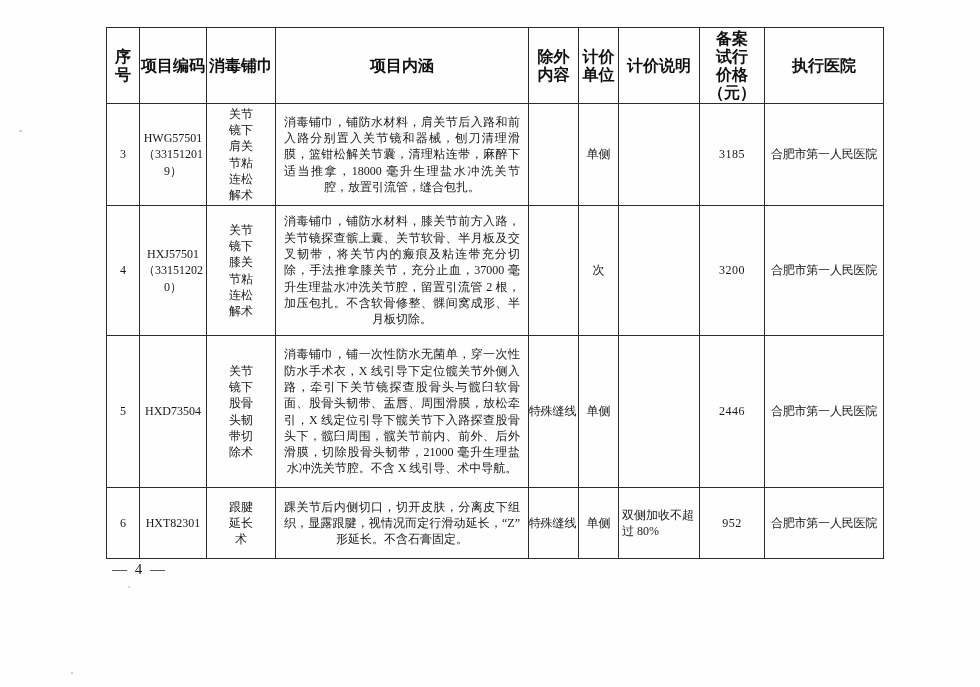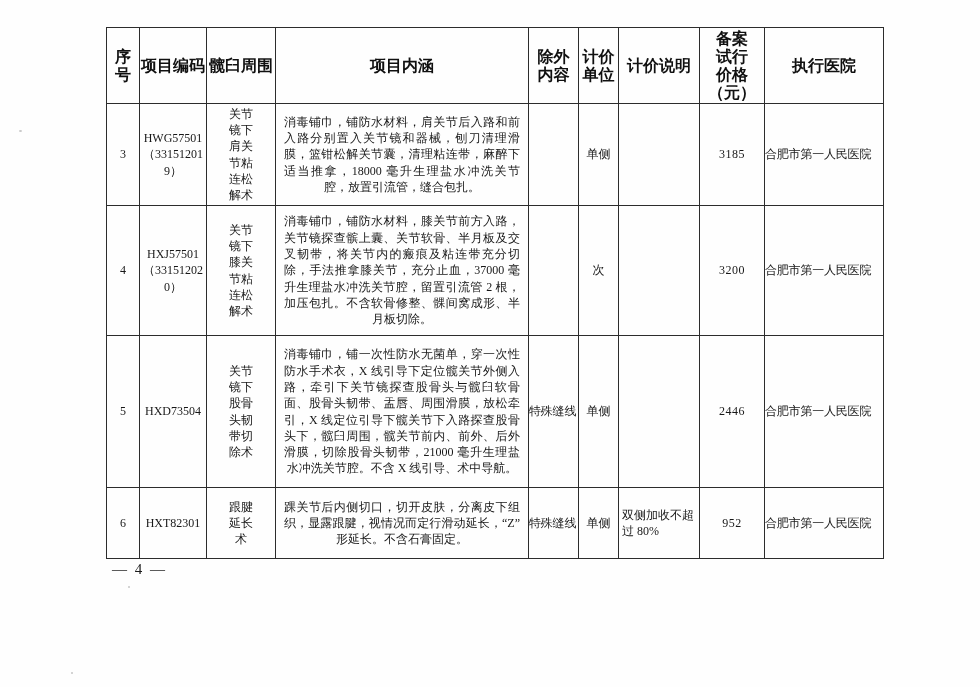--- a/index.html
+++ b/index.html
@@ -52,21 +52,21 @@
   tr.row-r3 { height: 71px; }
 
   td.c-index    { text-align: center; }
   td.c-code     { text-align: center; white-space: pre-line; word-break: break-all; padding: 0 2px; }
   td.c-name     { text-align: center; word-break: break-all; padding: 0 19px; }
   td.c-content  { text-align: justify; text-align-last: center; text-justify: inter-character; word-break: break-all; padding: 0 8px; }
   td.c-excluded { text-align: left; white-space: nowrap; font-size: 12px; letter-spacing: -0.2px; }
   td.c-unit     { text-align: center; }
   td.c-note     { text-align: left; padding: 0 3px; }
   td.c-price    { text-align: center; letter-spacing: 0.5px; }
-  td.c-hospital { white-space: nowrap; letter-spacing: -0.2px; }
+  td.c-hospital { text-align: center; white-space: nowrap; letter-spacing: -0.2px; }
 
   .page-footer {
     position: absolute;
     left: 112px;
     top: 561px;
     font-size: 15px;
     letter-spacing: 2px;
     color: #1a1a1a;
   }
   .speck {
@@ -93,21 +93,21 @@
       <col style="width:50px">
       <col style="width:40px">
       <col style="width:81px">
       <col style="width:65px">
       <col style="width:119px">
     </colgroup>
     <thead>
       <tr class="row-header">
         <th>序号</th>
         <th>项目编码</th>
-        <th>髋臼周围</th>
+        <th>消毒铺巾</th>
         <th>项目内涵</th>
         <th>除外内容</th>
         <th>计价
 单位</th>
         <th>计价说明</th>
         <th>备案
 试行
 价格
 （元）</th>
         <th>执行医院</th>

